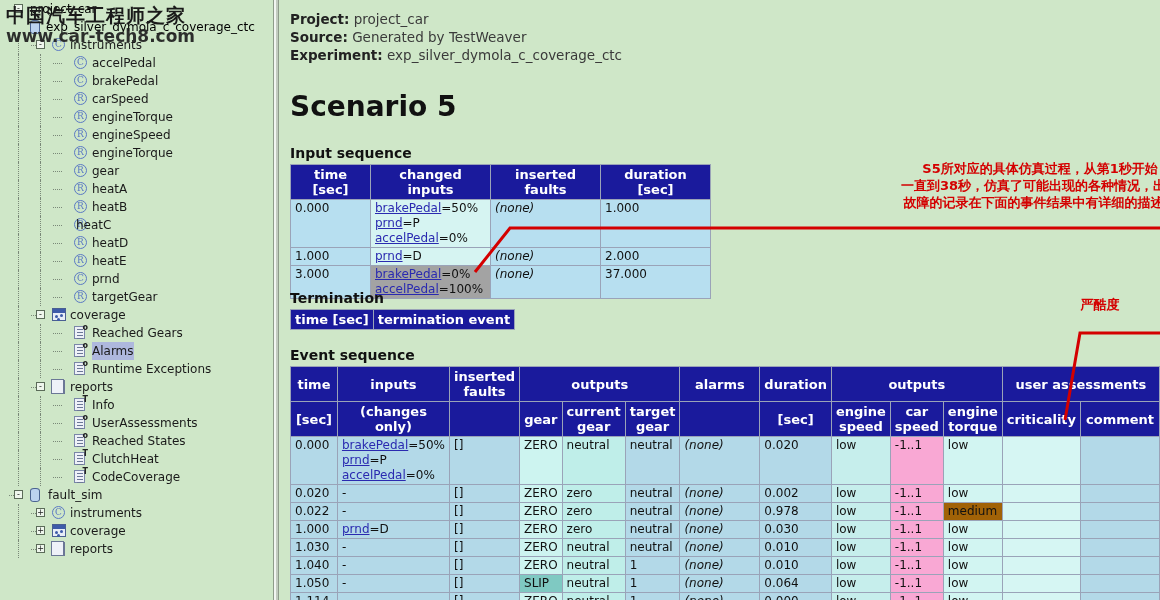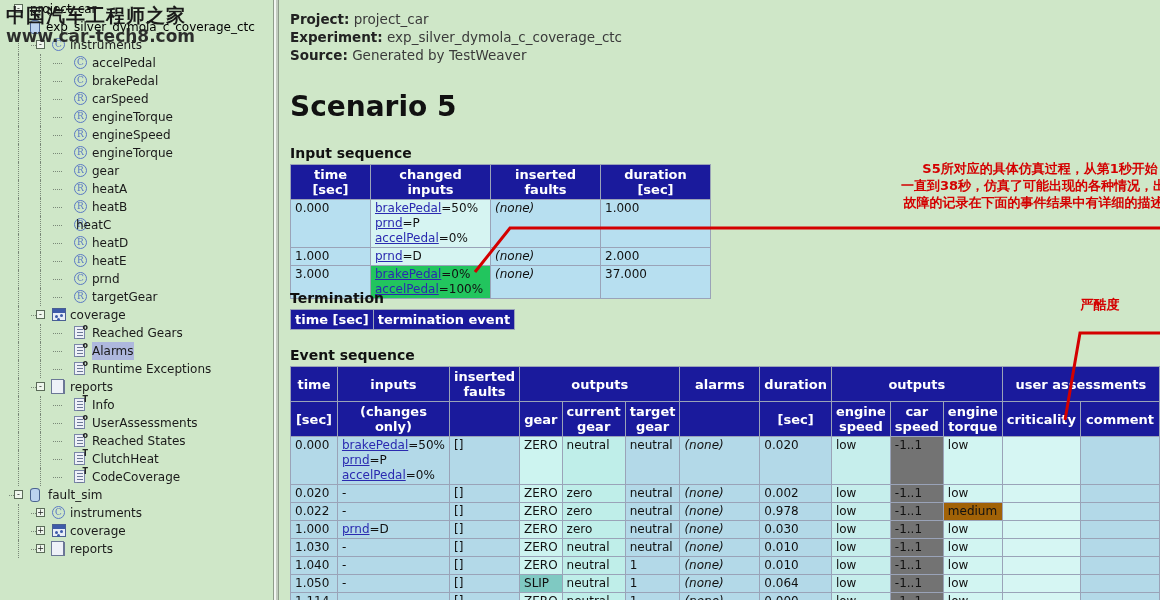--- a/index.html
+++ b/index.html
@@ -117,30 +117,30 @@
   table.tw td {
     border: 1px solid #9aa3b8; padding: 1px 4px;
     vertical-align: top; line-height: 15px; white-space: nowrap;
   }
   a.lnk { color: #2a2ab0; text-decoration: underline; }
   .it { font-style: italic; }
 
   
   #t-input td { background: #b7dff0; }
   #t-input td.hl { background: #d6f4f2; }
-  #t-input td.hl2 { background: #22c55e; }
+  #t-input td.hl2 { background: #a3a3a3; }
 
   
   #t-event td { background: #b3d9e8; }
   #t-event td.c-gear { background: #cdf4f0; }
   #t-event td.c-gear-hl { background: #7fc9c2; }
   #t-event td.c-cur { background: #bfeee9; }
   #t-event td.c-tgt { background: #b3d9e8; }
   #t-event td.c-es  { background: #c6eeec; }
-  #t-event td.c-cs  { background: #737373; }
+  #t-event td.c-cs  { background: #f9a8d4; }
   #t-event td.c-et  { background: #d2f5f2; }
   #t-event td.c-et-hl { background: #a16207; }
   #t-event td.c-crit { background: #d6f6f3; }
   #t-event td.c-com  { background: #b3d9e8; }
 
   
   .anno {
     position: absolute; color: #d40000; font-weight: bold;
     font-size: 13px; line-height: 17px; text-align: center;
     font-family: "DejaVu Sans", "Liberation Sans", sans-serif;
@@ -470,26 +470,26 @@
   <div id="splitter"></div>
 
   <div id="main">
 
     <div style="position:absolute;left:10px;top:10px;">
       <div class="meta">
         <b>Project:</b>
         <span class="val">project_car</span>
       </div>
       <div class="meta">
+        <b>Source:</b>
+        <span class="val">Generated by TestWeaver</span>
+      </div>
+      <div class="meta">
         <b>Experiment:</b>
         <span class="val">exp_silver_dymola_c_coverage_ctc</span>
-      </div>
-      <div class="meta">
-        <b>Source:</b>
-        <span class="val">Generated by TestWeaver</span>
       </div>
       <h1 class="scen">Scenario 5</h1>
     </div>
 
     <div style="position:absolute;left:10px;top:145px;">
       <h3 class="sec">Input sequence</h3>
       <table class="tw" id="t-input" style="margin-top:3px;">
         <thead>
           <tr id="t-input-head">
               <th>time [sec]</th>

